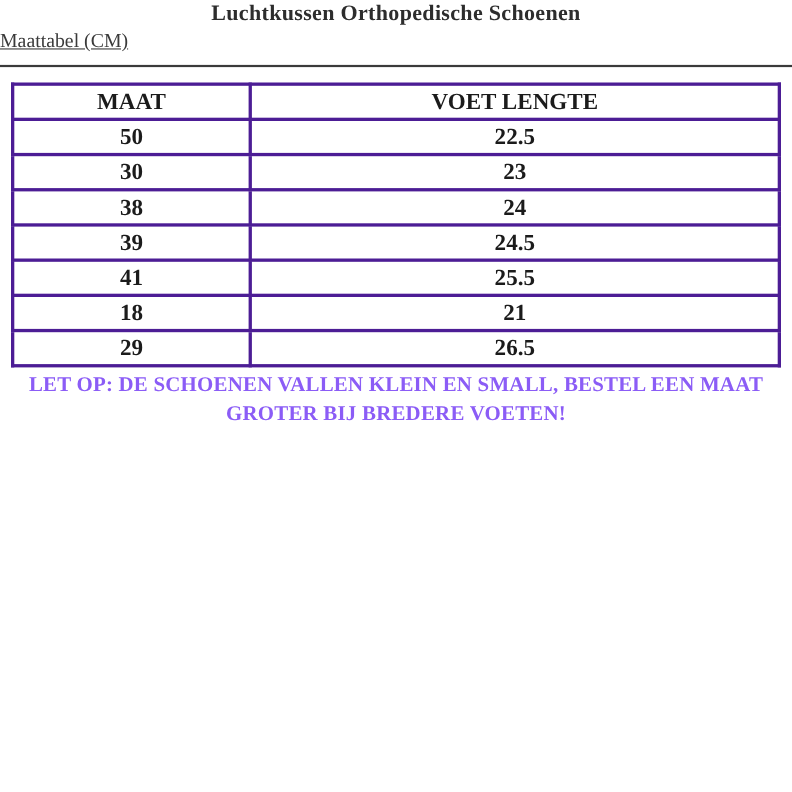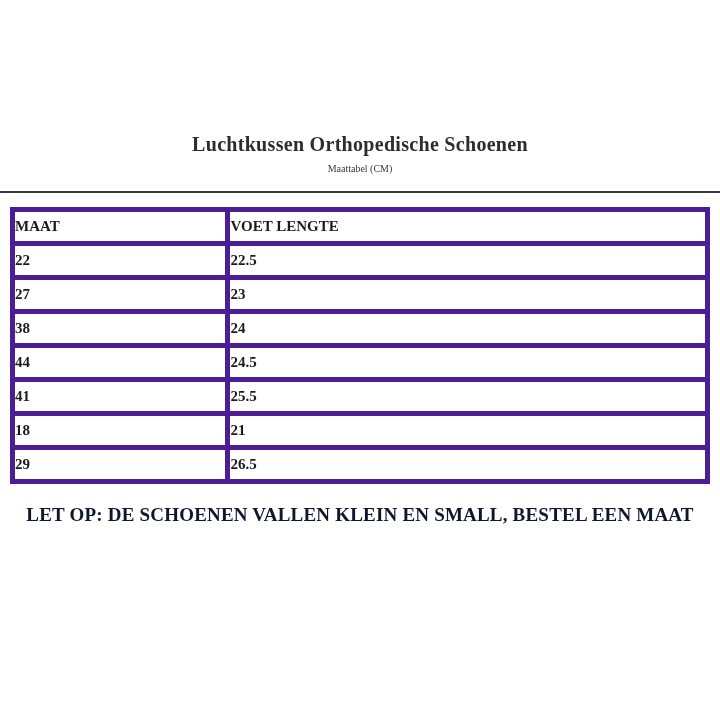--- a/index.html
+++ b/index.html
@@ -9,65 +9,65 @@
   }
   body {
     width: 720px;
     height: 720px;
     overflow: hidden;
     font-family: "Liberation Serif", "DejaVu Serif", serif;
   }
   .page {
     width: 720px;
     box-sizing: border-box;
-    padding-top: 132px;
   }
   .title {
     margin: 0;
     text-align: center;
     font-size: 20px;
     line-height: 24px;
     font-weight: 700;
     color: #2d2d2d;
     letter-spacing: 0.3px;
   }
   .subtitle {
-    text-align: center;
-    font-size: 10px;
+    text-align: left;
+    font-size: 18px;
     line-height: 16px;
     color: #3a3a3a;
     margin-top: 5px;
+    text-decoration: underline;
   }
   .divider {
     height: 0;
     border-top: 2px solid #3a3a3a;
     margin-top: 14px;
   }
   table.size-table {
     width: 700px;
     margin: 14px auto 0 auto;
     border-collapse: collapse;
     table-layout: fixed;
   }
   .size-table col.col-maat { width: 31%; }
   .size-table th,
   .size-table td {
-    border: 5px solid #4c1d95;
-    text-align: left;
+    border: 3px solid #4c1d95;
+    text-align: center;
     vertical-align: middle;
     font-weight: 700;
     color: #1b1b1b;
-    font-size: 15px;
+    font-size: 21px;
     height: 29px;
     padding: 0;
   }
   .warning {
-    margin-top: 17px;
+    margin-top: 2px;
     text-align: center;
-    color: #0f172a;
+    color: #8b5cf6;
     font-weight: 700;
     font-size: 19px;
     line-height: 27px;
     letter-spacing: 0.2px;
   }
 </style>
 </head>
 <body>
 
 <div class="page">
@@ -83,47 +83,48 @@
       <col class="col-voet">
     </colgroup>
     <thead>
       <tr>
         <th>MAAT</th>
         <th>VOET LENGTE</th>
       </tr>
     </thead>
     <tbody>
       <tr>
-        <td>22</td>
+        <td>50</td>
         <td>22.5</td>
       </tr>
       <tr>
-        <td>27</td>
+        <td>30</td>
         <td>23</td>
       </tr>
       <tr>
         <td>38</td>
         <td>24</td>
       </tr>
       <tr>
-        <td>44</td>
+        <td>39</td>
         <td>24.5</td>
       </tr>
       <tr>
         <td>41</td>
         <td>25.5</td>
       </tr>
       <tr>
         <td>18</td>
         <td>21</td>
       </tr>
       <tr>
         <td>29</td>
         <td>26.5</td>
       </tr>
     </tbody>
   </table>
 
   <div class="warning">
     <div>LET OP: DE SCHOENEN VALLEN KLEIN EN SMALL, BESTEL EEN MAAT</div>
+    <div>GROTER BIJ BREDERE VOETEN!</div>
   </div>
 
 </div>
 
 </body></html>

